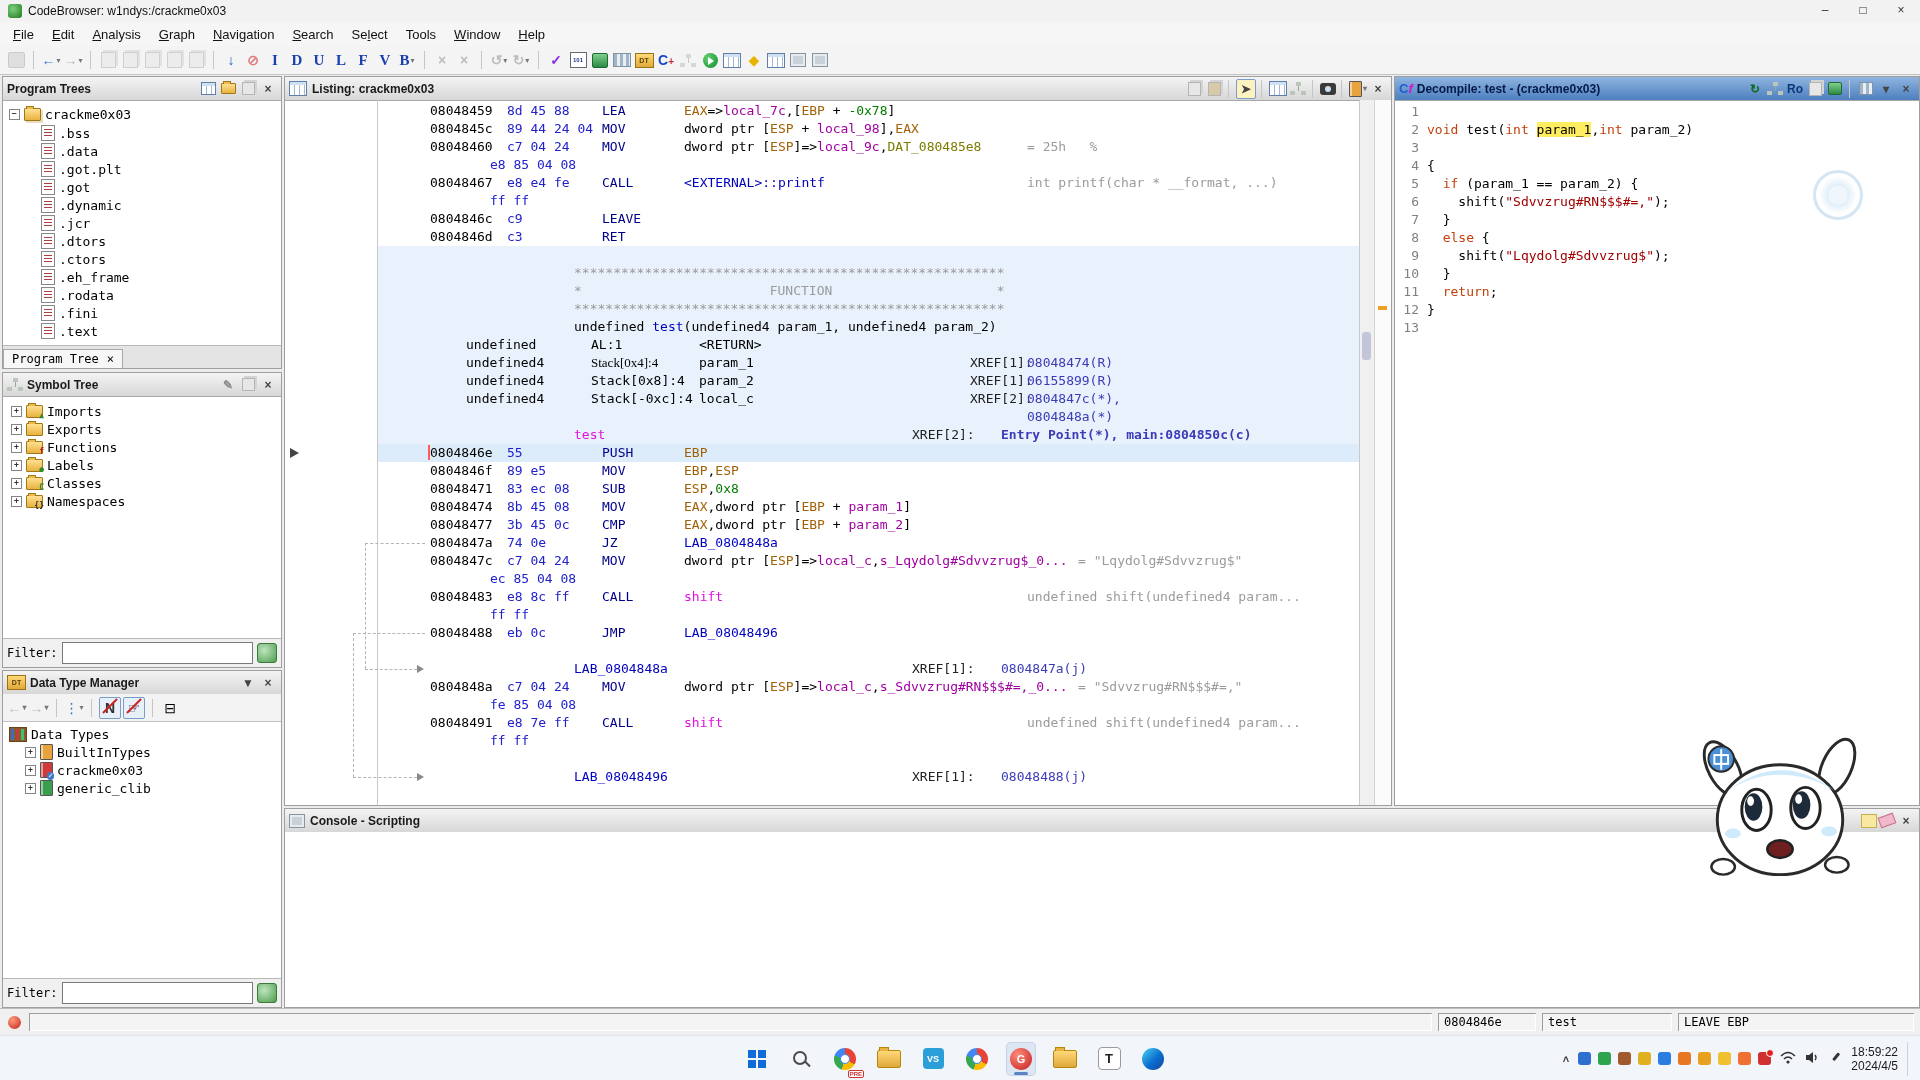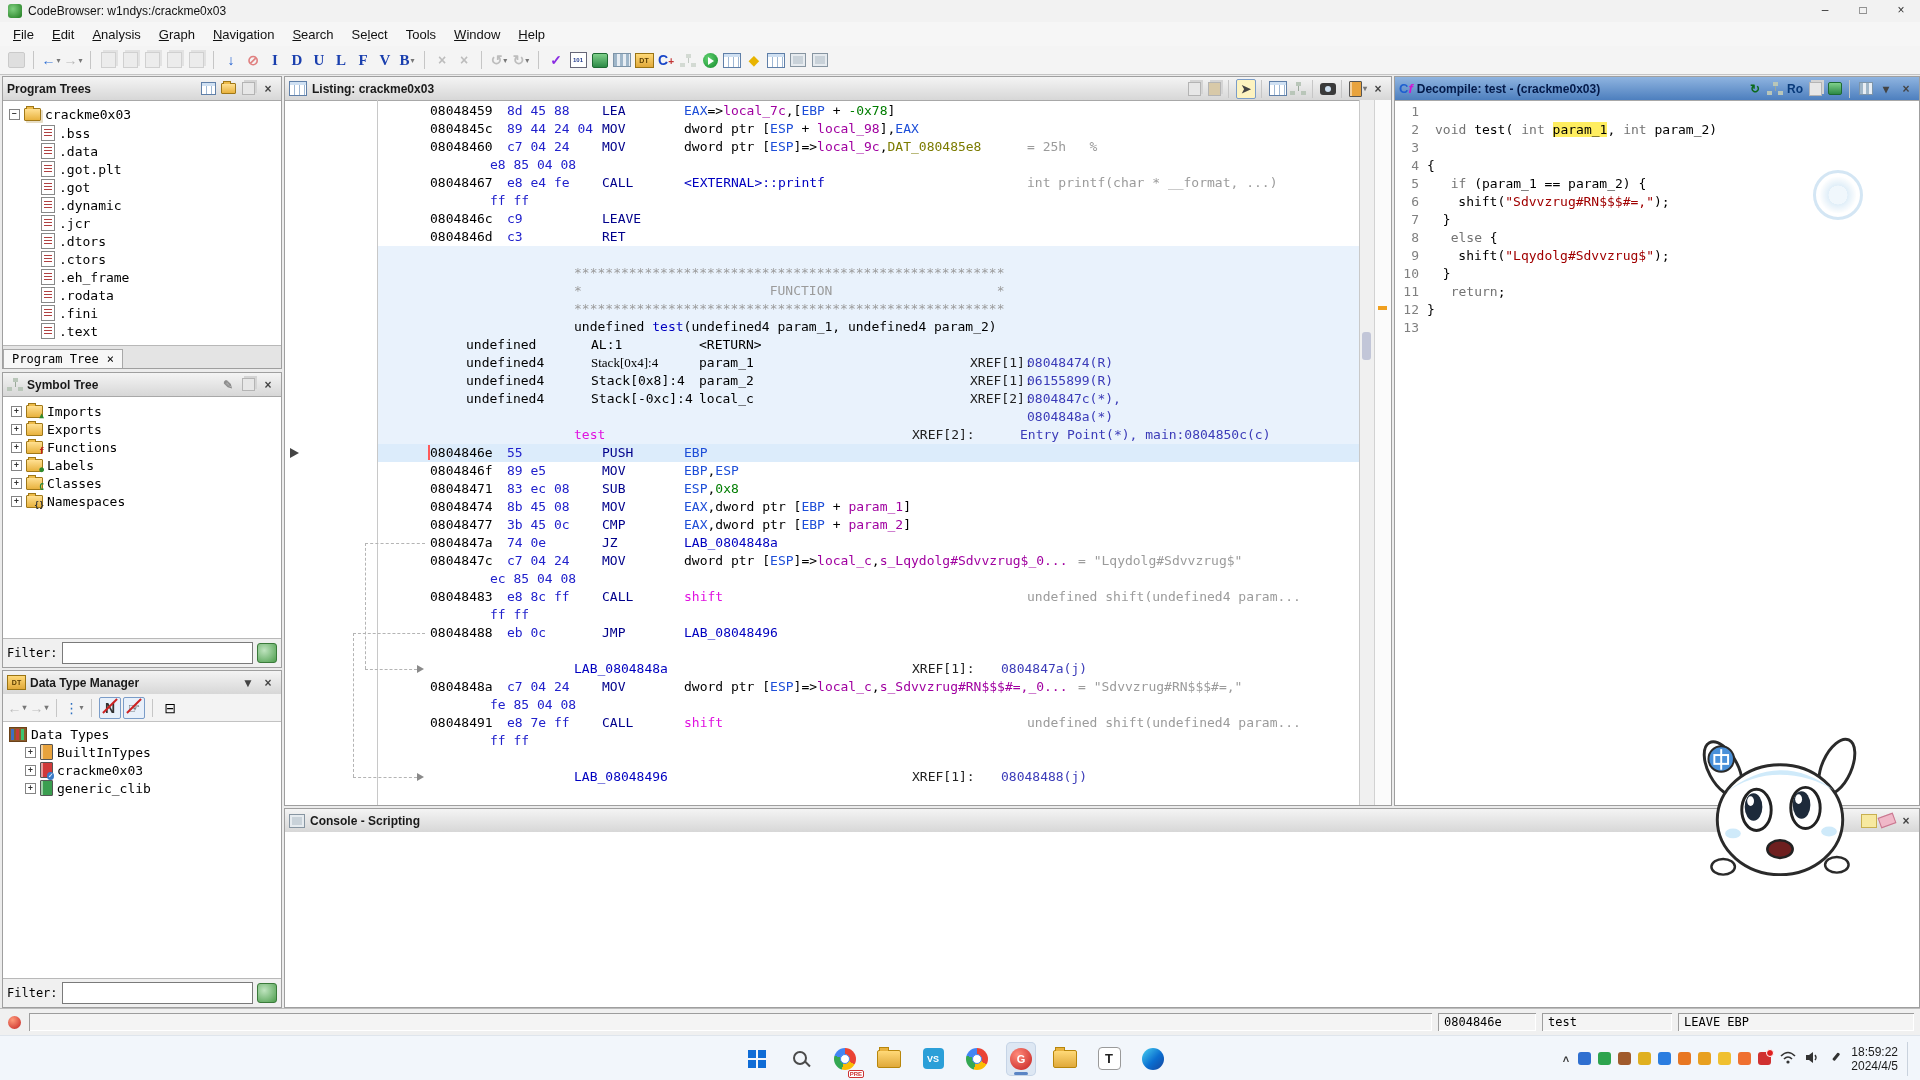--- a/index.html
+++ b/index.html
@@ -69,39 +69,39 @@
   #pt-tabs{position:absolute;left:0;bottom:0;right:0;height:22px;background:#e4e4e4;border-top:1px solid #b8b8b8;display:flex;align-items:flex-end;}
   #pt-tab{background:#f7f7f7;border:1px solid #a8a8a8;border-bottom:none;padding:2px 8px;font-size:12px;font-family:"DejaVu Sans Mono",monospace;display:flex;gap:8px;align-items:center;}
   
   #listing-body{position:absolute;left:0;top:23px;right:0;bottom:0;overflow:hidden;font-family:"DejaVu Sans Mono",monospace;font-size:13px;}
   .lrow{position:absolute;left:93px;right:32px;height:18px;white-space:pre;}
   .lrow span{position:absolute;top:1px;}
   .lrow.blue{background:#e9f2fc;}
   .lrow.cur{background:#dcecfb;}
   .gutterline{position:absolute;left:92px;top:0;bottom:0;width:1px;background:#c8c8c8;}
   .c-addr{color:#000;}.c-byte{color:#2121cc;}.c-mn{color:#00008b;}
-  .c-reg{color:#1d4ed8;}.c-var{color:#a000a0;}.c-num{color:#007d00;}
+  .c-reg{color:#a16207;}.c-var{color:#a000a0;}.c-num{color:#007d00;}
   .c-lab{color:#0000c0;}.c-dat{color:#7b7b00;}.c-str{color:#a000a0;}
   .c-fn{color:#e012e0;}.c-pln{color:#000;}.c-cmt{color:#9b9b9b;}
   .c-xl{color:#222;}.c-xr{color:#3b3bb8;}
   .caret-red{position:absolute;left:50px;top:1px;width:2px;height:15px;background:#ff5a5a;}
   .cursor-arrow{position:absolute;left:5px;width:0;height:0;border-left:9px solid #444;border-top:5px solid transparent;border-bottom:5px solid transparent;}
   .dash-v{position:absolute;border-left:1px dashed #b4b4b4;}
   .dash-h{position:absolute;border-top:1px dashed #b4b4b4;}
   .ahead{position:absolute;width:0;height:0;border-left:7px solid #8a8a8a;border-top:4px solid transparent;border-bottom:4px solid transparent;}
   #l-scroll{position:absolute;right:17px;top:23px;bottom:0;width:14px;background:#f0f0f0;border-left:1px solid #c9c9c9;}
   #l-thumb{position:absolute;left:2px;width:9px;border-radius:3px;background:#c2c6d8;}
   #l-markers{position:absolute;right:0;top:23px;bottom:0;width:16px;background:#fbfbfb;border-left:1px solid #d2d2d2;}
   .marker-orange{position:absolute;left:3px;width:9px;height:4px;background:#f0a020;}
   
   #dc-body{position:absolute;left:0;top:23px;right:0;bottom:0;font-family:"DejaVu Sans Mono",monospace;font-size:13px;}
   .dline{position:absolute;left:0;height:18px;white-space:pre;}
   .dnum{position:absolute;left:2px;width:22px;text-align:right;color:#808080;}
   .dcode{position:absolute;left:32px;}
-  .c-kw{color:#737373;margin-left:8px;}.c-dstr{color:#a00000;}
+  .c-kw{color:#c2410c;}.c-dstr{color:#a00000;}
   .c-hl{background:#ffee60;}
   #dc-watermark{position:absolute;left:418px;top:70px;width:44px;height:44px;border:3px solid #c2dcf0;border-radius:50%;opacity:.7;background:radial-gradient(circle,#eaf4fb 30%,#d4e8f6 31%,#fff 60%);}
   .cf-ic{font-weight:bold;font-size:13px;color:#1d5fd0;margin-right:4px;}
   .cf-ic i{font-style:italic;color:#d016d0;}
   
   #console-body{position:absolute;left:0;top:23px;right:0;bottom:0;background:#fff;}
   
   #statusbar{position:absolute;left:0;top:1008px;width:1920px;height:26px;background:#f0f0f0;border-top:1px solid #bdbdbd;display:flex;align-items:center;font-size:12px;font-family:"DejaVu Sans Mono",monospace;}
   .scell{height:18px;line-height:18px;padding:0 6px;background:#f4f4f4;box-shadow:inset 1px 1px 0 #9d9d9d,inset -1px -1px 0 #ffffff;margin-right:6px;}
   #status-ball{width:13px;height:13px;border-radius:50%;background:radial-gradient(circle at 35% 30%,#ff9a7a,#c42222);margin:0 8px;flex:none;}
@@ -431,21 +431,21 @@
           <div class="lrow blue" style="top: 146px;"></div>
           <div class="lrow blue" style="top: 164px;"><span class="c-cmt" style="left: 196px;">*******************************************************</span></div>
           <div class="lrow blue" style="top: 182px;"><span class="c-cmt" style="left: 196px;">*                        FUNCTION                     *</span></div>
           <div class="lrow blue" style="top: 200px;"><span class="c-cmt" style="left: 196px;">*******************************************************</span></div>
           <div class="lrow blue" style="top: 218px;"><span style="left: 196px;"><span class="c-pln" style="position: static;">undefined </span><span class="c-lab" style="position: static;">test</span><span class="c-pln" style="position: static;">(undefined4 param_1, undefined4 param_2)</span></span></div>
           <div class="lrow blue" style="top: 236px;"><span class="c-pln" style="left: 88px;">undefined</span><span class="c-pln" style="left: 213px;">AL:1</span><span class="c-pln" style="left: 321px;">&lt;RETURN&gt;</span></div>
           <div class="lrow blue" style="top: 254px;"><span class="c-pln" style="left: 88px;">undefined4</span><span class="c-pln" style="left: 213px; font-family: Liberation Serif, serif;">Stack[0x4]:4</span><span class="c-pln" style="left: 321px;">param_1</span><span class="c-xl" style="left: 592px;">XREF[1]:</span><span class="c-xr" style="left: 649px;">08048474(R)</span></div>
           <div class="lrow blue" style="top: 272px;"><span class="c-pln" style="left: 88px;">undefined4</span><span class="c-pln" style="left: 213px;">Stack[0x8]:4</span><span class="c-pln" style="left: 321px;">param_2</span><span class="c-xl" style="left: 592px;">XREF[1]:</span><span class="c-xr" style="left: 649px;">06155899(R)</span></div>
           <div class="lrow blue" style="top: 290px;"><span class="c-pln" style="left: 88px;">undefined4</span><span class="c-pln" style="left: 213px;">Stack[-0xc]:4</span><span class="c-pln" style="left: 321px;">local_c</span><span class="c-xl" style="left: 592px;">XREF[2]:</span><span class="c-xr" style="left: 649px;">0804847c(*),</span></div>
           <div class="lrow blue" style="top: 308px;"><span class="c-xr" style="left: 649px;">0804848a(*)</span></div>
-          <div class="lrow blue" style="top: 326px;"><span class="c-fn" style="left: 196px;">test</span><span class="c-xl" style="left: 534px;">XREF[2]:</span><span class="c-xr" style="left: 642px;">Entry Point(*), main:0804850c(c)</span></div>
+          <div class="lrow blue" style="top: 326px;"><span class="c-fn" style="left: 196px;">test</span><span class="c-xl" style="left: 534px;">XREF[2]:</span><span class="c-xr" style="left: 623px; font-weight: bold;">Entry Point(*), main:0804850c(c)</span></div>
           <div class="lrow cur" style="top: 344px;"><span class="caret-red" style="position: absolute;"></span><span class="c-addr" style="left: 52px;">0804846e</span><span class="c-byte" style="left: 129px;">55</span><span class="c-mn" style="left: 224px;">PUSH</span><span style="left: 306px;"><span class="c-reg" style="position: static;">EBP</span></span></div>
           <div class="lrow" style="top: 362px;"><span class="c-addr" style="left: 52px;">0804846f</span><span class="c-byte" style="left: 129px;">89 e5</span><span class="c-mn" style="left: 224px;">MOV</span><span style="left: 306px;"><span class="c-reg" style="position: static;">EBP</span><span class="c-pln" style="position: static;">,</span><span class="c-reg" style="position: static;">ESP</span></span></div>
           <div class="lrow" style="top: 380px;"><span class="c-addr" style="left: 52px;">08048471</span><span class="c-byte" style="left: 129px;">83 ec 08</span><span class="c-mn" style="left: 224px;">SUB</span><span style="left: 306px;"><span class="c-reg" style="position: static;">ESP</span><span class="c-pln" style="position: static;">,</span><span class="c-num" style="position: static;">0x8</span></span></div>
           <div class="lrow" style="top: 398px;"><span class="c-addr" style="left: 52px;">08048474</span><span class="c-byte" style="left: 129px;">8b 45 08</span><span class="c-mn" style="left: 224px;">MOV</span><span style="left: 306px;"><span class="c-reg" style="position: static;">EAX</span><span class="c-pln" style="position: static;">,dword ptr [</span><span class="c-reg" style="position: static;">EBP</span><span class="c-pln" style="position: static;"> + </span><span class="c-var" style="position: static;">param_1</span><span class="c-pln" style="position: static;">]</span></span></div>
           <div class="lrow" style="top: 416px;"><span class="c-addr" style="left: 52px;">08048477</span><span class="c-byte" style="left: 129px;">3b 45 0c</span><span class="c-mn" style="left: 224px;">CMP</span><span style="left: 306px;"><span class="c-reg" style="position: static;">EAX</span><span class="c-pln" style="position: static;">,dword ptr [</span><span class="c-reg" style="position: static;">EBP</span><span class="c-pln" style="position: static;"> + </span><span class="c-var" style="position: static;">param_2</span><span class="c-pln" style="position: static;">]</span></span></div>
           <div class="lrow" style="top: 434px;"><span class="c-addr" style="left: 52px;">0804847a</span><span class="c-byte" style="left: 129px;">74 0e</span><span class="c-mn" style="left: 224px;">JZ</span><span style="left: 306px;"><span class="c-lab" style="position: static;">LAB_0804848a</span></span></div>
           <div class="lrow" style="top: 452px;"><span class="c-addr" style="left: 52px;">0804847c</span><span class="c-byte" style="left: 129px;">c7 04 24</span><span class="c-mn" style="left: 224px;">MOV</span><span style="left: 306px;"><span class="c-pln" style="position: static;">dword ptr [</span><span class="c-reg" style="position: static;">ESP</span><span class="c-pln" style="position: static;">]=&gt;</span><span class="c-var" style="position: static;">local_c</span><span class="c-pln" style="position: static;">,</span><span class="c-str" style="position: static;">s_Lqydolg#Sdvvzrug$_0...</span></span><span class="c-cmt" style="left: 700px;">= "Lqydolg#Sdvvzrug$"</span></div>
           <div class="lrow" style="top: 470px;"><span class="c-byte" style="left: 112px;">ec 85 04 08</span></div>
           <div class="lrow" style="top: 488px;"><span class="c-addr" style="left: 52px;">08048483</span><span class="c-byte" style="left: 129px;">e8 8c ff</span><span class="c-mn" style="left: 224px;">CALL</span><span style="left: 306px;"><span class="c-fn" style="position: static;">shift</span></span><span class="c-cmt" style="left: 649px;">undefined shift(undefined4 param...</span></div>
           <div class="lrow" style="top: 506px;"><span class="c-byte" style="left: 112px;">ff ff</span></div>

